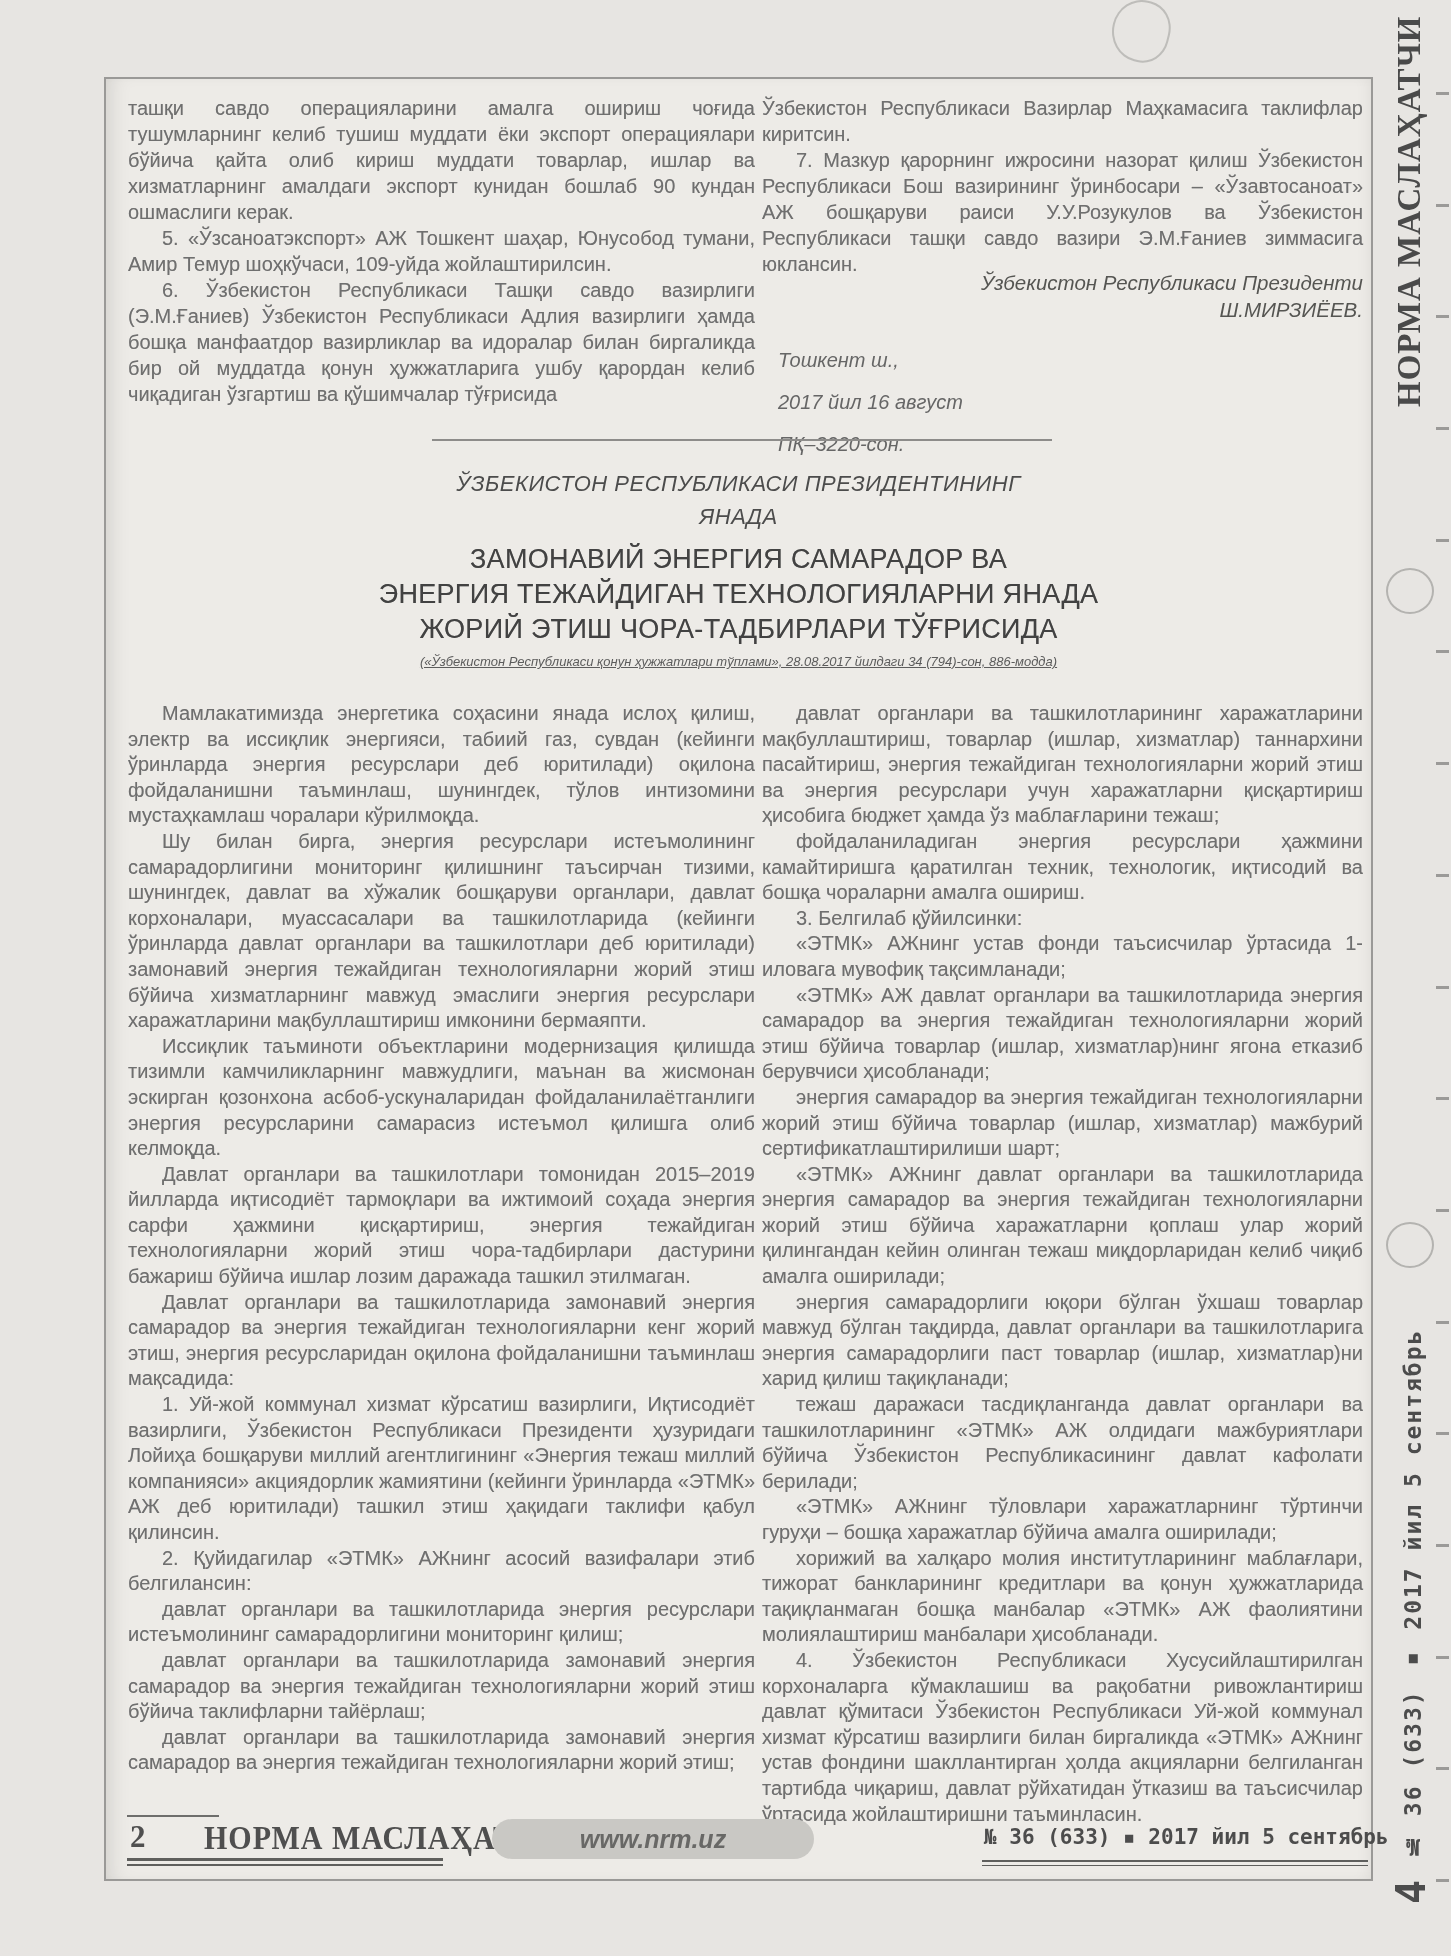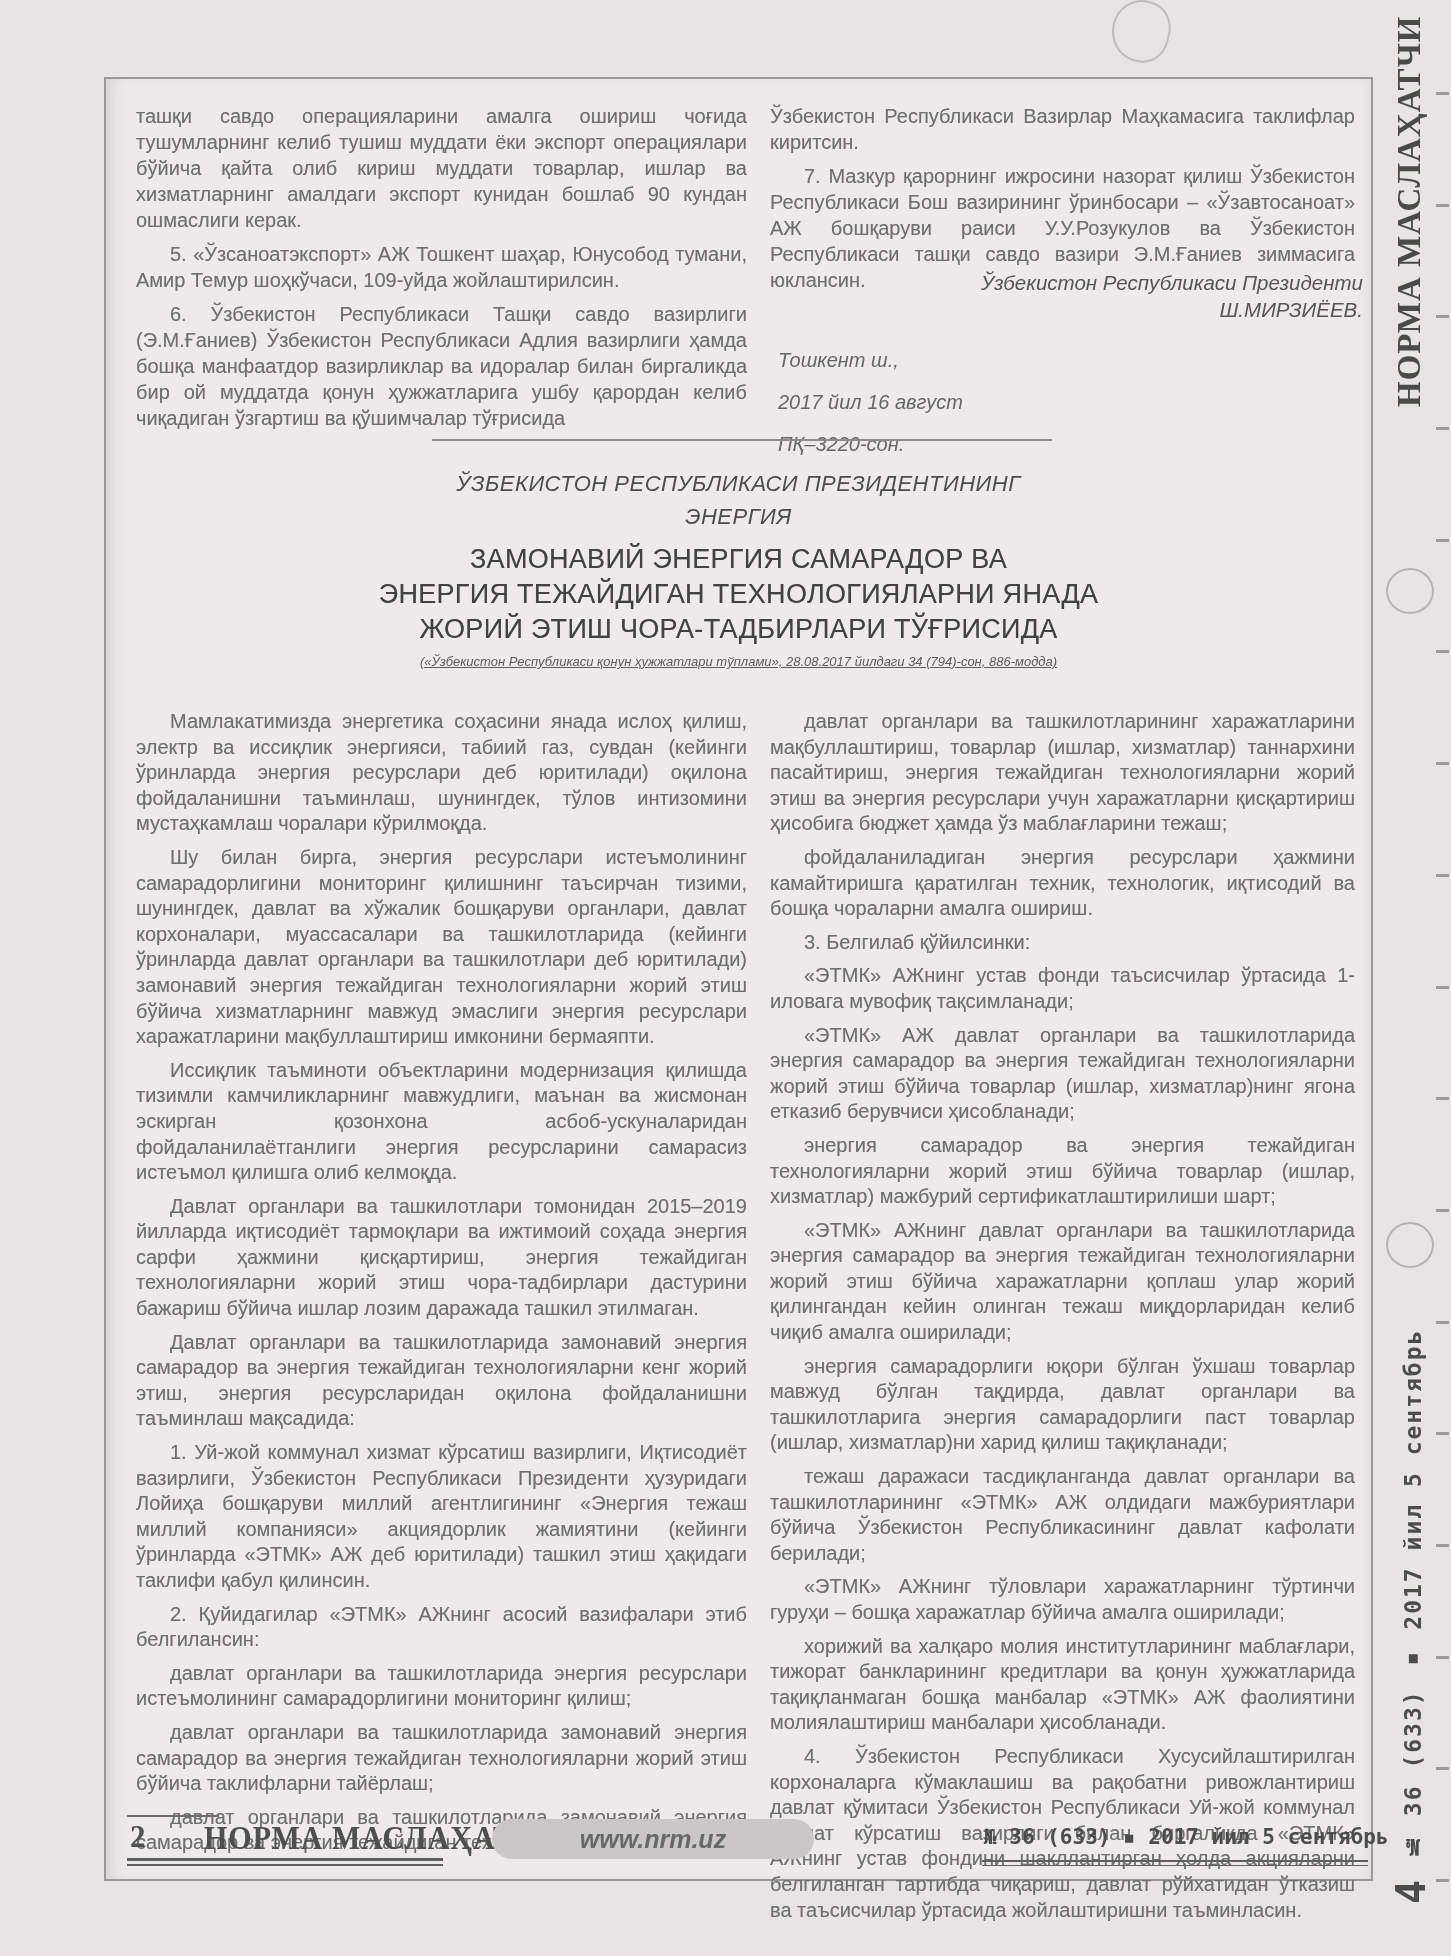--- a/index.html
+++ b/index.html
@@ -8,21 +8,21 @@
           font-family:"Liberation Sans",sans-serif;overflow:hidden;}
 
   
   .page{position:absolute;left:104px;top:77px;width:1269px;height:1804px;
         background:#edebe7;border:2px solid #9a9997;box-sizing:border-box;
         box-shadow:inset 16px 0 24px -16px rgba(0,0,0,.16),
                    inset -10px 0 18px -12px rgba(0,0,0,.09);}
 
   .col{position:absolute;text-align:justify;color:#6f6f6f;
        text-shadow:0 0 .6px rgba(120,120,120,.45);}
-  .col p{margin:8px;text-indent:1.7em;}
+  .col p{margin:0;text-indent:1.7em;}
   .flush-first p:first-child{text-indent:0;}
 
   .topsec-left{left:22px;top:16px;width:627px;font-size:20px;line-height:26px;}
   .topsec-right{left:656px;top:16px;width:601px;font-size:20px;line-height:26px;}
 
   .sig{position:absolute;left:656px;top:190px;width:601px;text-align:right;
        font-weight:normal;font-style:italic;color:#555552;font-size:20.5px;line-height:27px;}
   .dateline{position:absolute;left:656px;top:252px;width:400px;font-style:italic;
        color:#666;font-size:20px;line-height:26px;}
   .dateline div{margin:16px;}
@@ -110,21 +110,21 @@
     <div class="dateline">
       <div>Тошкент ш.,</div>
       <div>2017 йил 16 август</div>
       <div>ПҚ–3220-сон.</div>
     </div>
 
     <div class="divider"></div>
 
     <div class="kicker">
       <div>ЎЗБЕКИСТОН РЕСПУБЛИКАСИ ПРЕЗИДЕНТИНИНГ</div>
-      <div>ЭНЕРГИЯ</div>
+      <div>ЯНАДА</div>
     </div>
 
     <div class="title">
       <div>ЗАМОНАВИЙ ЭНЕРГИЯ САМАРАДОР ВА</div>
       <div>ЭНЕРГИЯ ТЕЖАЙДИГАН ТЕХНОЛОГИЯЛАРНИ ЯНАДА</div>
       <div>ЖОРИЙ ЭТИШ ЧОРА-ТАДБИРЛАРИ ТЎҒРИСИДА</div>
     </div>
 
     <div class="source">(«Ўзбекистон Республикаси қонун ҳужжатлари тўплами», 28.08.2017 йилдаги 34 (794)-сон, 886-модда)</div>
 

